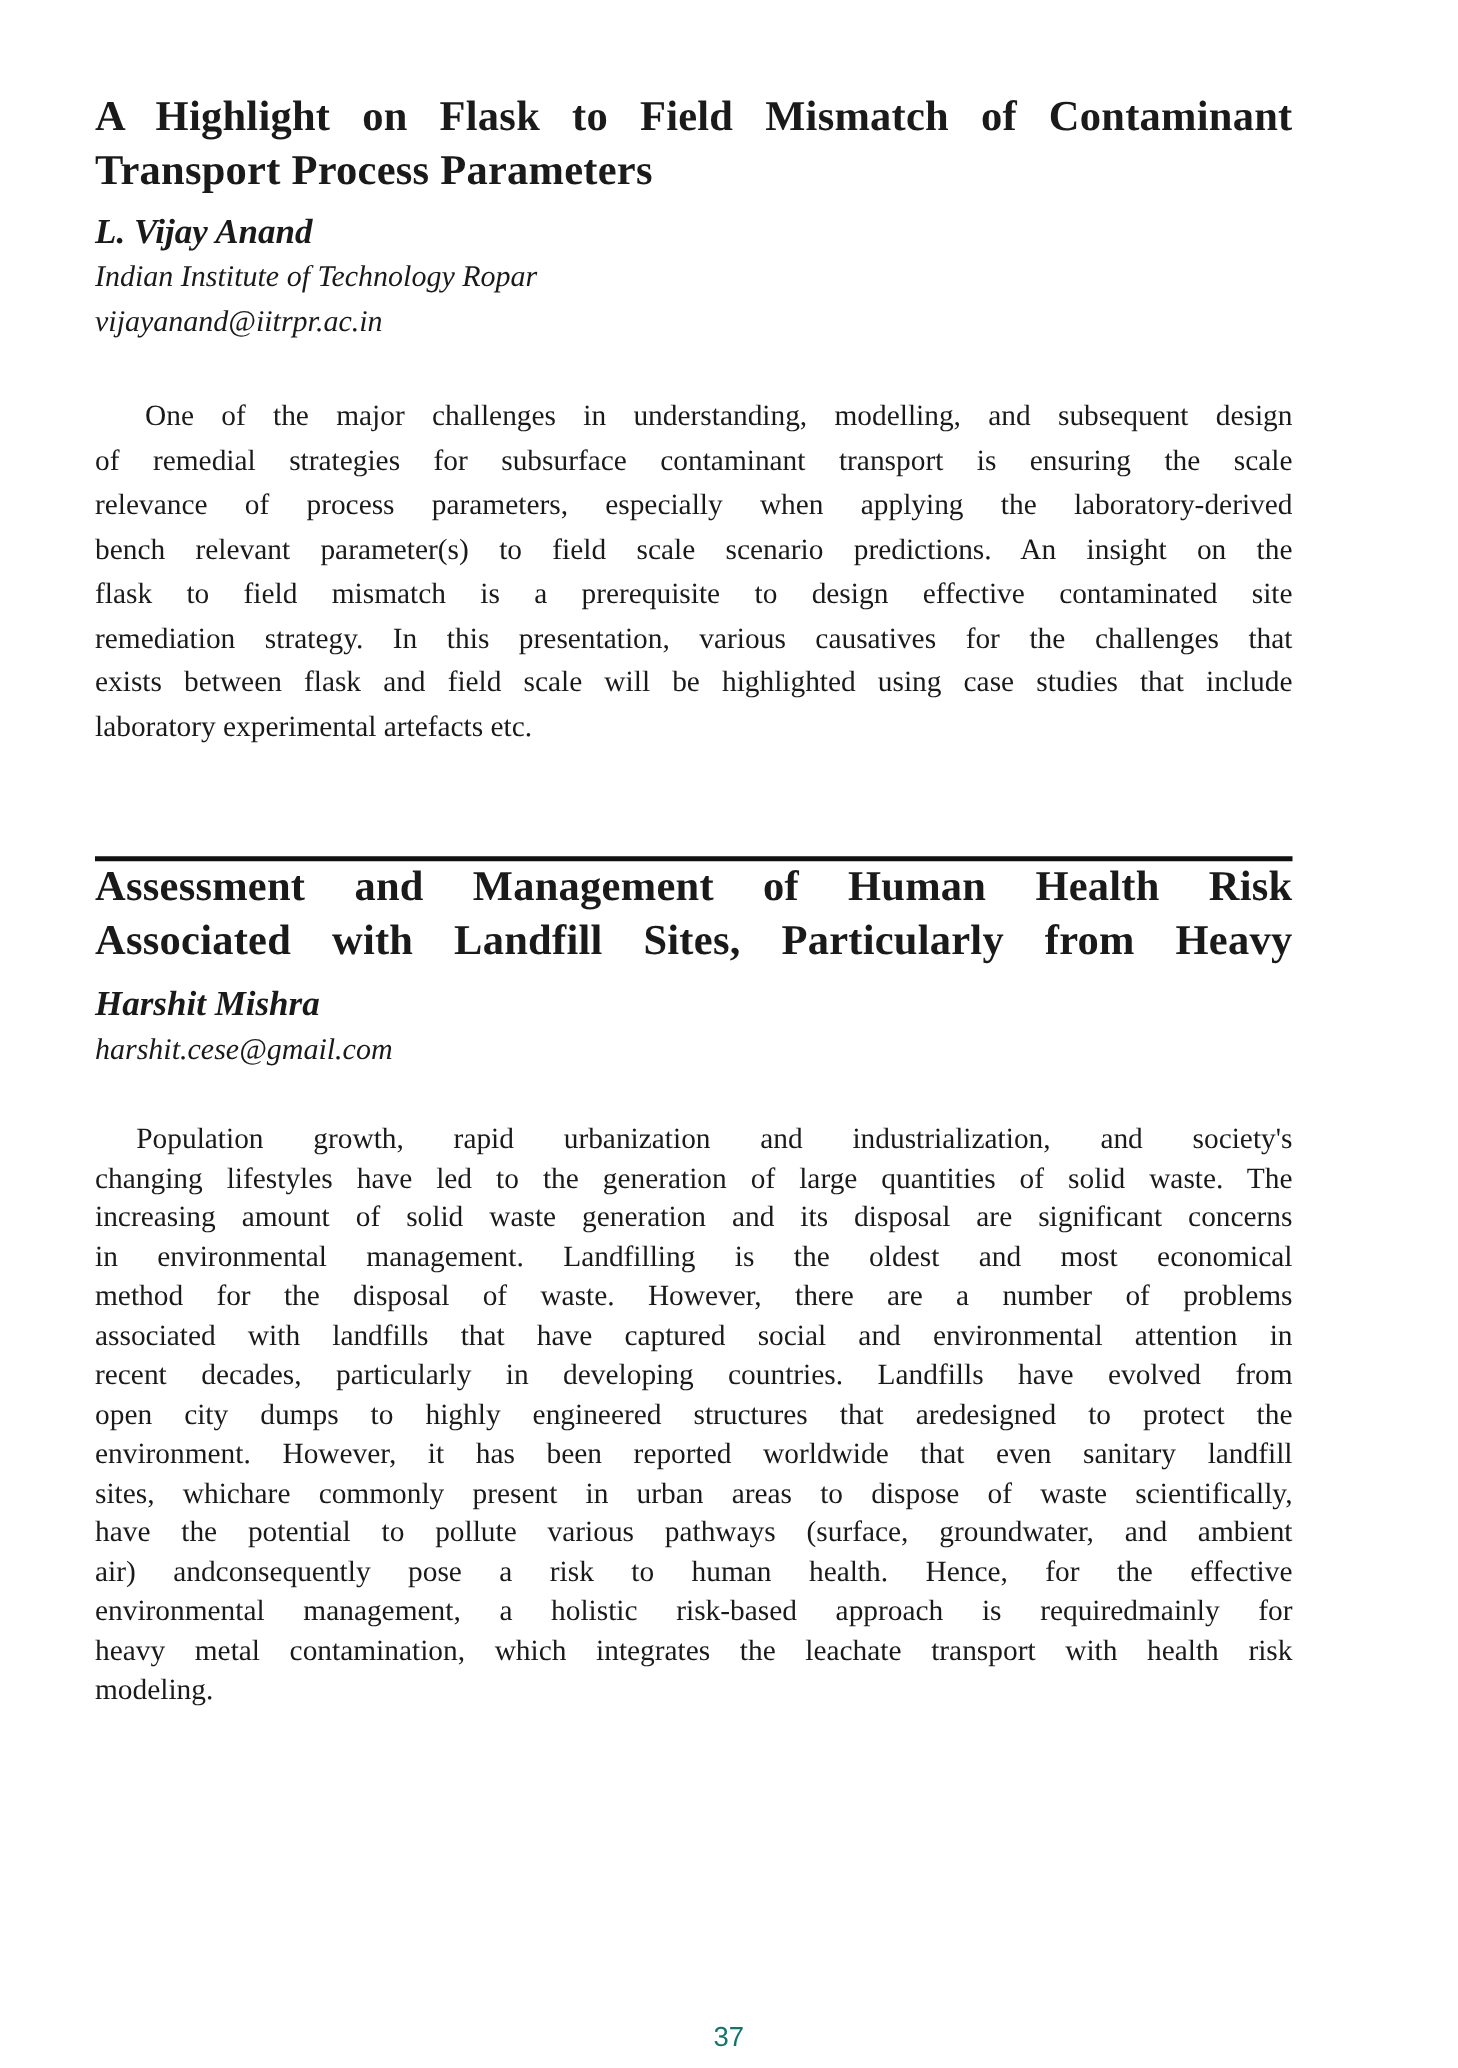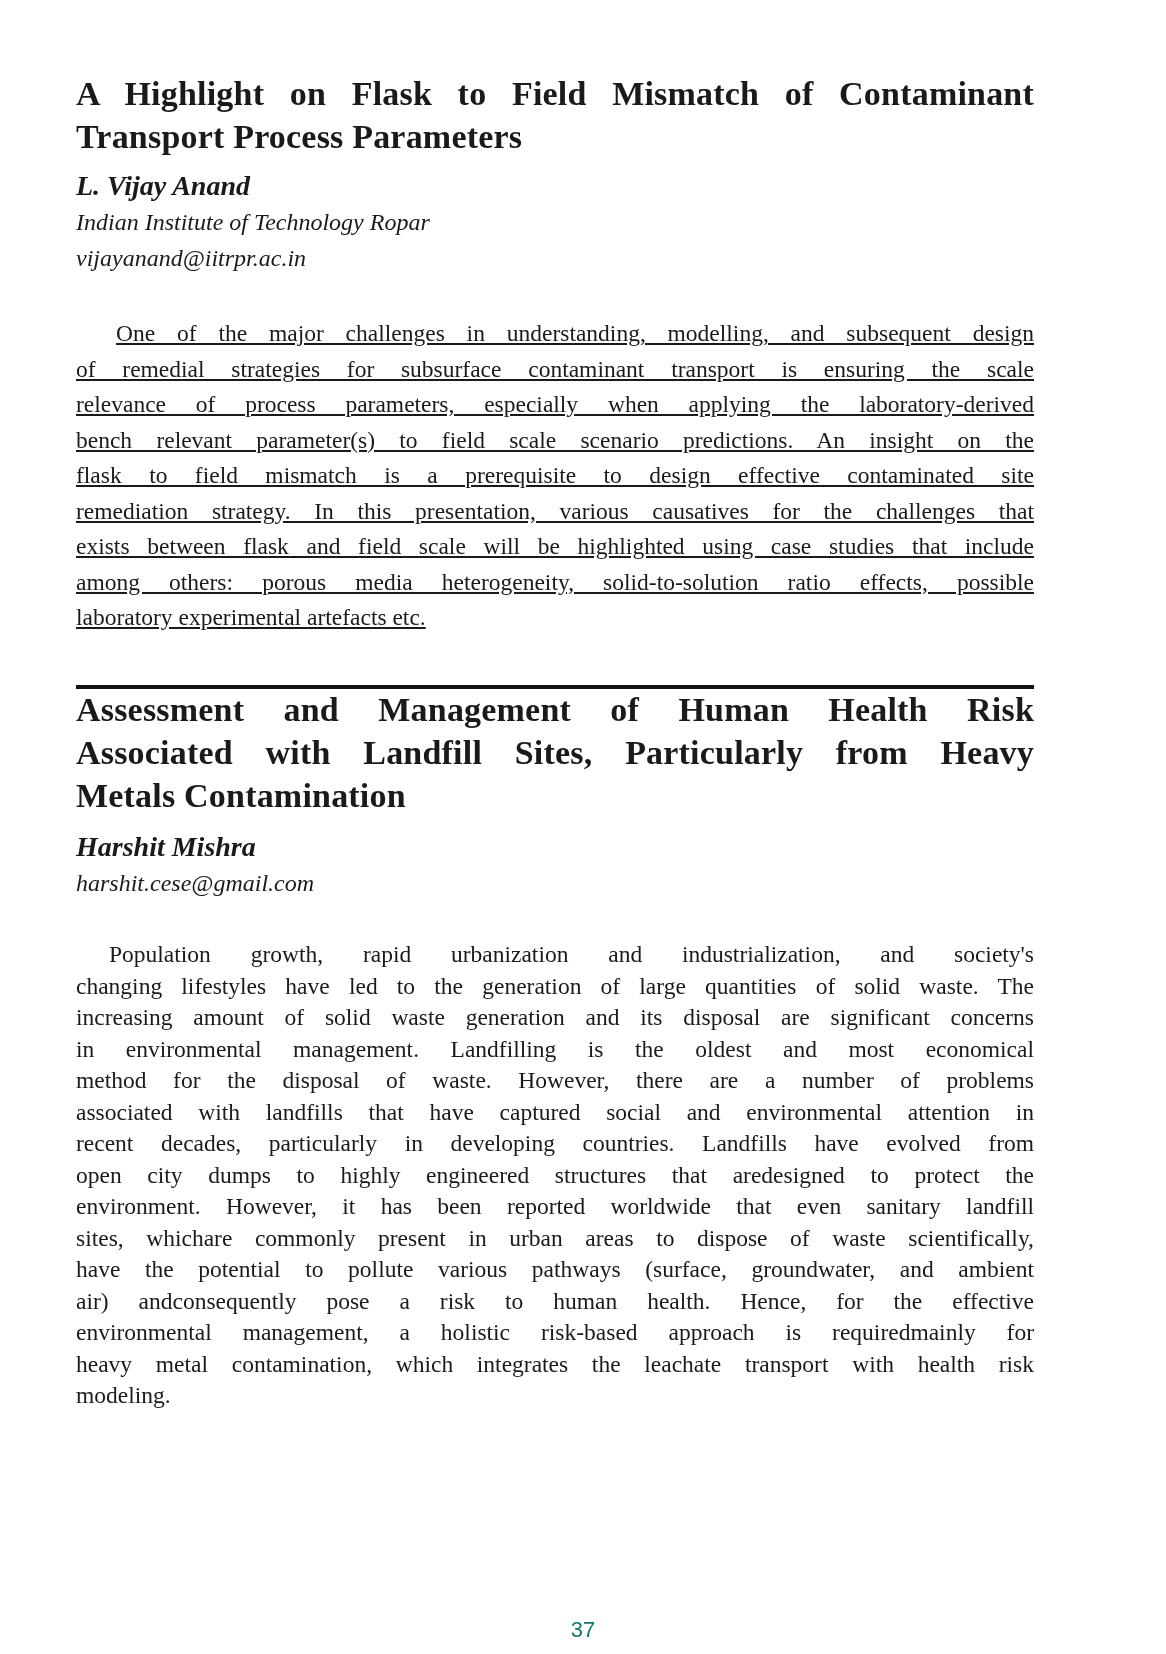--- a/index.html
+++ b/index.html
@@ -86,21 +86,21 @@
       top: 1617px;
       left: 0;
       width: 1166px;
       text-align: center;
       font-family: "Liberation Sans", sans-serif;
       font-size: 22px;
       color: #0f766e;
     }
     #sec1 { position: absolute; top: 72px; left: 76px; width: 958px; }
     #sec1 .author { margin-top: 10px; }
-    #sec1 .abstract { margin-top: 40px; text-decoration: underline; }
+    #sec1 .abstract { margin-top: 40px; }
     #sec1 .abstract .line.indent { padding-left: 40px; }
     #sec2 { position: absolute; top: 686px; left: 76px; width: 958px; }
     #sec2 .title { margin-top: 0; }
     #sec2 .author { margin-top: 12px; }
     #sec2 .abstract2 { margin-top: 38px; }
     #sec2 .abstract2 .line.indent { padding-left: 33px; }
   </style>
 </head>
 <body>
 
@@ -113,32 +113,30 @@
   <p class="affil">Indian Institute of Technology Ropar</p>
   <p class="email">vijayanand@iitrpr.ac.in</p>
   <div class="abstract">
     <span class="line indent" style="white-space: normal;">One of the major challenges in understanding, modelling, and subsequent design</span>
     <span class="line" style="white-space: normal;">of remedial strategies for subsurface contaminant transport is ensuring the scale</span>
     <span class="line" style="white-space: normal;">relevance of process parameters, especially when applying the laboratory-derived</span>
     <span class="line" style="white-space: normal;">bench relevant parameter(s) to field scale scenario predictions. An insight on the</span>
     <span class="line" style="white-space: normal;">flask to field mismatch is a prerequisite to design effective contaminated site</span>
     <span class="line" style="white-space: normal;">remediation strategy. In this presentation, various causatives for the challenges that</span>
     <span class="line" style="white-space: normal;">exists between flask and field scale will be highlighted using case studies that include</span>
-    <span class="line" style="white-space: normal;">among others: porous media heterogeneity, solid-to-solution ratio effects, possible</span>
     <span class="line last" style="white-space: normal;">laboratory experimental artefacts etc.</span>
   </div>
 </section>
 
 <div class="divider"></div>
 
 <section id="sec2">
   <h1 class="title" style="padding-top:2px;">
     <span class="line">Assessment and Management of Human Health Risk</span>
     <span class="line">Associated with Landfill Sites, Particularly from Heavy</span>
-    <span class="line last">Metals Contamination</span>
   </h1>
   <p class="author">Harshit Mishra</p>
   <p class="email">harshit.cese@gmail.com</p>
   <div class="abstract2">
     <span class="line indent" style="white-space: normal;">Population growth, rapid urbanization and industrialization, and society's</span>
     <span class="line" style="white-space: normal;">changing lifestyles have led to the generation of large quantities of solid waste. The</span>
     <span class="line" style="white-space: normal;">increasing amount of solid waste generation and its disposal are significant concerns</span>
     <span class="line" style="white-space: normal;">in environmental management. Landfilling is the oldest and most economical</span>
     <span class="line" style="white-space: normal;">method for the disposal of waste. However, there are a number of problems</span>
     <span class="line" style="white-space: normal;">associated with landfills that have captured social and environmental attention in</span>

